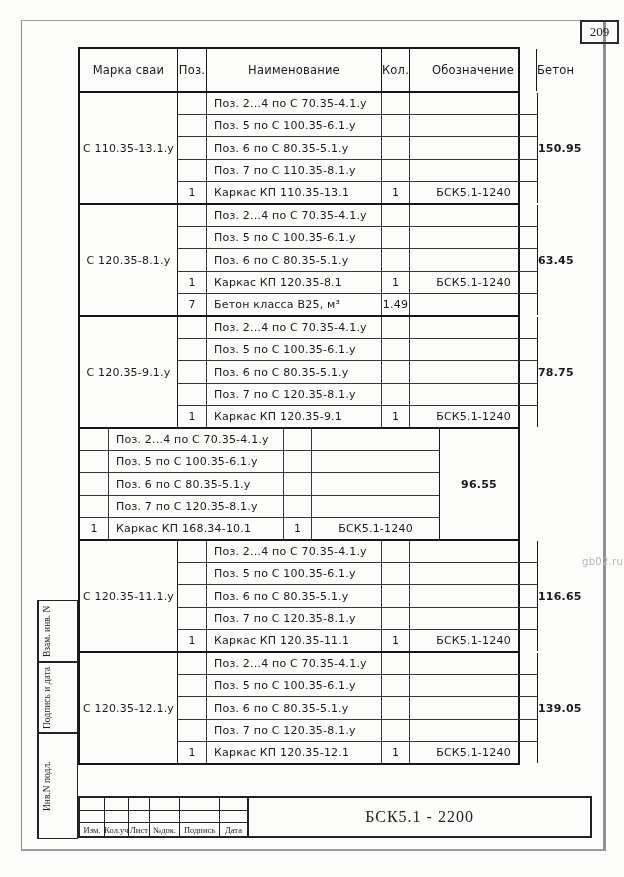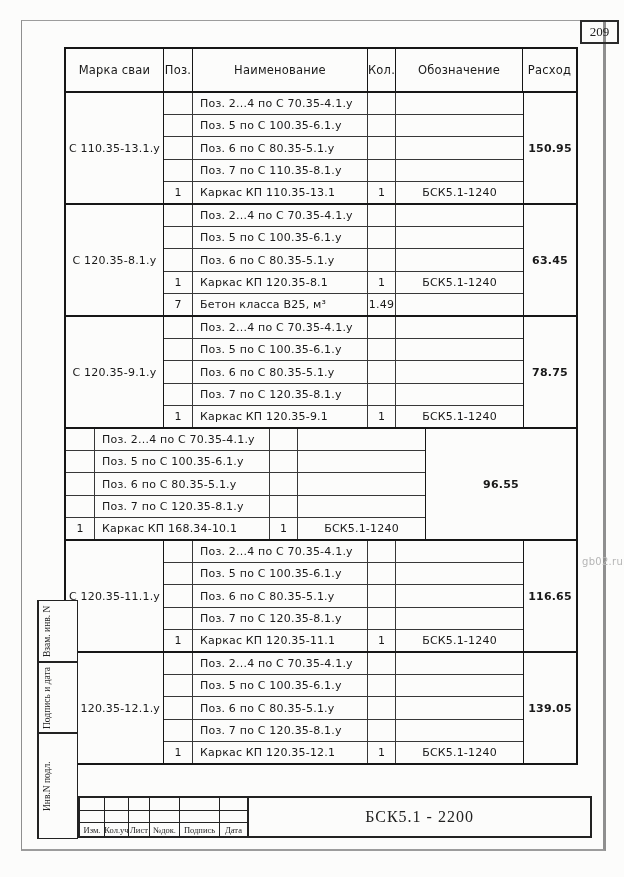--- a/index.html
+++ b/index.html
@@ -25,21 +25,21 @@
     border:2px solid #2a2a2a;box-sizing:border-box;
     display:flex;align-items:center;justify-content:center;
     font-family:"Liberation Serif",serif;font-size:13px;color:#222;
   }
   .watermark{
     position:absolute;left:582px;top:556px;
     font-size:10px;color:#b5b5b5;letter-spacing:0.3px;
   }
   
   .spec-table{
-    position:absolute;left:64px;top:47px;width:514px;height:718px;
+    position:absolute;left:78px;top:47px;width:442px;height:718px;
     border:2px solid #161616;box-sizing:border-box;
     display:flex;flex-direction:column;
     font-size:11px;letter-spacing:0.2px;color:#191919;
   }
   .thead{height:42px;display:flex;border-bottom:2px solid #161616;flex:none;}
   .hcell{display:flex;align-items:center;justify-content:center;
     border-right:1.5px solid #161616;box-sizing:border-box;font-size:11.5px;}
   .hcell:last-child{border-right:none;}
   .c-mark{width:98px;flex:none;}
   .c-pos{width:29px;flex:none;}
@@ -112,21 +112,21 @@
 
   <div class="watermark">gb02.ru</div>
 
   <div class="spec-table">
     <div class="thead">
       <div class="hcell c-mark">Марка сваи</div>
       <div class="hcell c-pos">Поз.</div>
       <div class="hcell c-name">Наименование</div>
       <div class="hcell c-qty">Кол.</div>
       <div class="hcell c-desig">Обозначение</div>
-      <div class="hcell c-rash">Расход</div>
+      <div class="hcell c-rash">Бетон</div>
     </div>
     <div class="tbody">
         <div class="group">
           <div class="mark-cell">С 110.35-13.1.у</div>
           <div class="mid">
             <div class="mrow">
               <div class="cell cell-pos"></div>
               <div class="cell cell-name">Поз. 2...4 по С 70.35-4.1.у</div>
               <div class="cell cell-qty"></div>
               <div class="cell cell-desig"></div>

